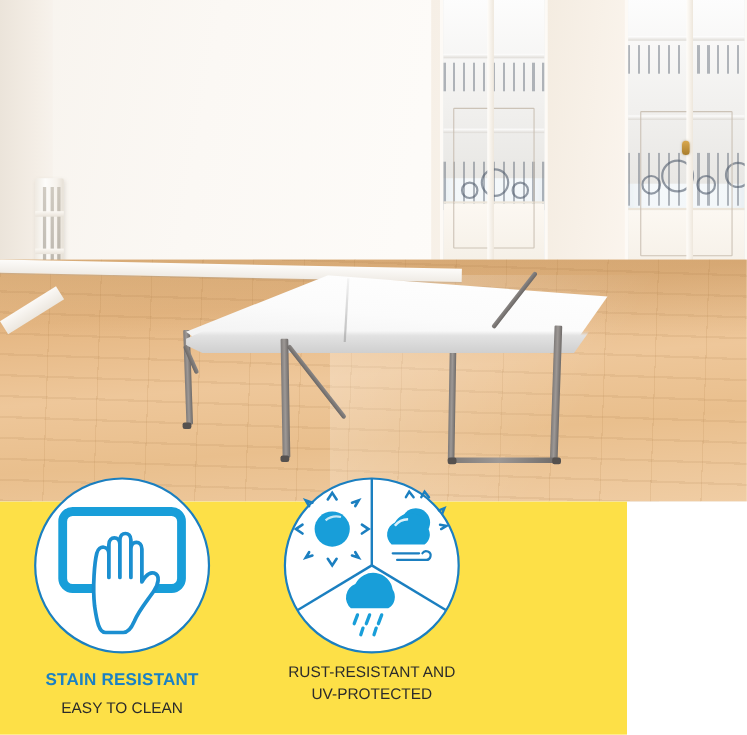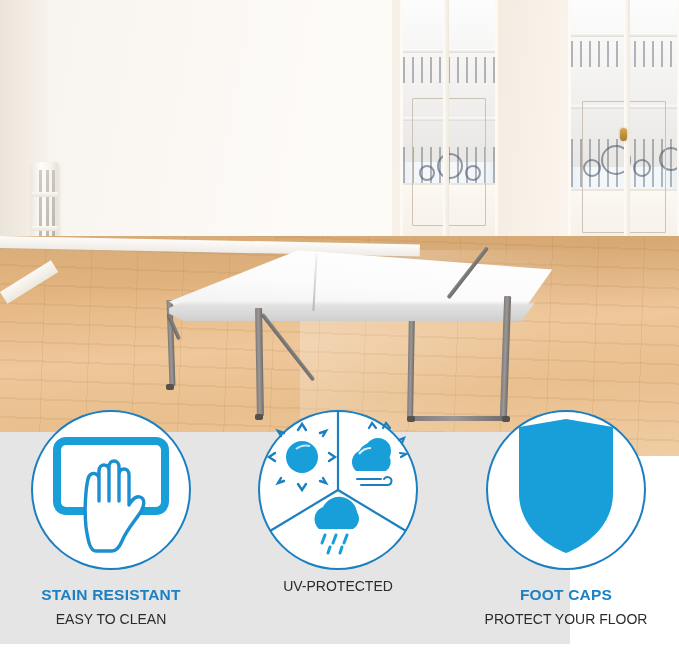--- a/index.html
+++ b/index.html
@@ -154,21 +154,21 @@
     background:linear-gradient(180deg,#8b8785,#6c6866);
     transform-origin:left center;
   }
   .foot-cap{
     position:absolute; width:8px; height:6px; border-radius:2px;
     background:#55514f;
   }
 
   
   .features{
-    position:absolute; left:0; top:432px; width:570px; height:212px; background:#e5e5e5;
+    position:absolute; left:0; top:456px; width:570px; height:212px; background:#fde047;
   }
   .feature{
     position:absolute; top:-23px; width:226px; text-align:center;
   }
   .feature.f1{ left:-2px; } .feature.f2{ left:225px; } .feature.f3{ left:453px; }
   .circle-holder{
     position:relative; width:162px; height:162px; margin:0 auto;
   }
   .circle-holder svg{ display:block; width:162px; height:162px; overflow:visible; }
   .feat-title{
@@ -332,31 +332,20 @@
               <line x1="68" y1="126" x2="65" y2="134"></line>
               <line x1="79" y1="126" x2="76" y2="134"></line>
               <line x1="90" y1="126" x2="87" y2="134"></line>
               <line x1="73" y1="138" x2="71" y2="144"></line>
               <line x1="85" y1="138" x2="83" y2="144"></line>
             </g>
           </g>
         </svg>
       </div>
       <div class="feat-sub">
+        <div>RUST-RESISTANT AND</div>
         <div>UV-PROTECTED</div>
       </div>
     </div>
 
-    <div class="feature f3">
-      <div class="circle-holder">
-        <svg viewBox="0 0 162 162" xmlns="http://www.w3.org/2000/svg">
-          <circle cx="81" cy="81" r="79" fill="#ffffff" stroke="#1b7fc0" stroke-width="2"></circle>
-          <path d="M34 18 L81 10 L128 18 L128 84
-                   C128 114 106 134 81 144
-                   C56 134 34 114 34 84 Z" fill="#189ed9"></path>
-        </svg>
-      </div>
-      <div class="feat-title">FOOT CAPS</div>
-      <div class="feat-sub">PROTECT YOUR FLOOR</div>
-    </div>
 
   </div>
 </div>
 
 </body></html>

